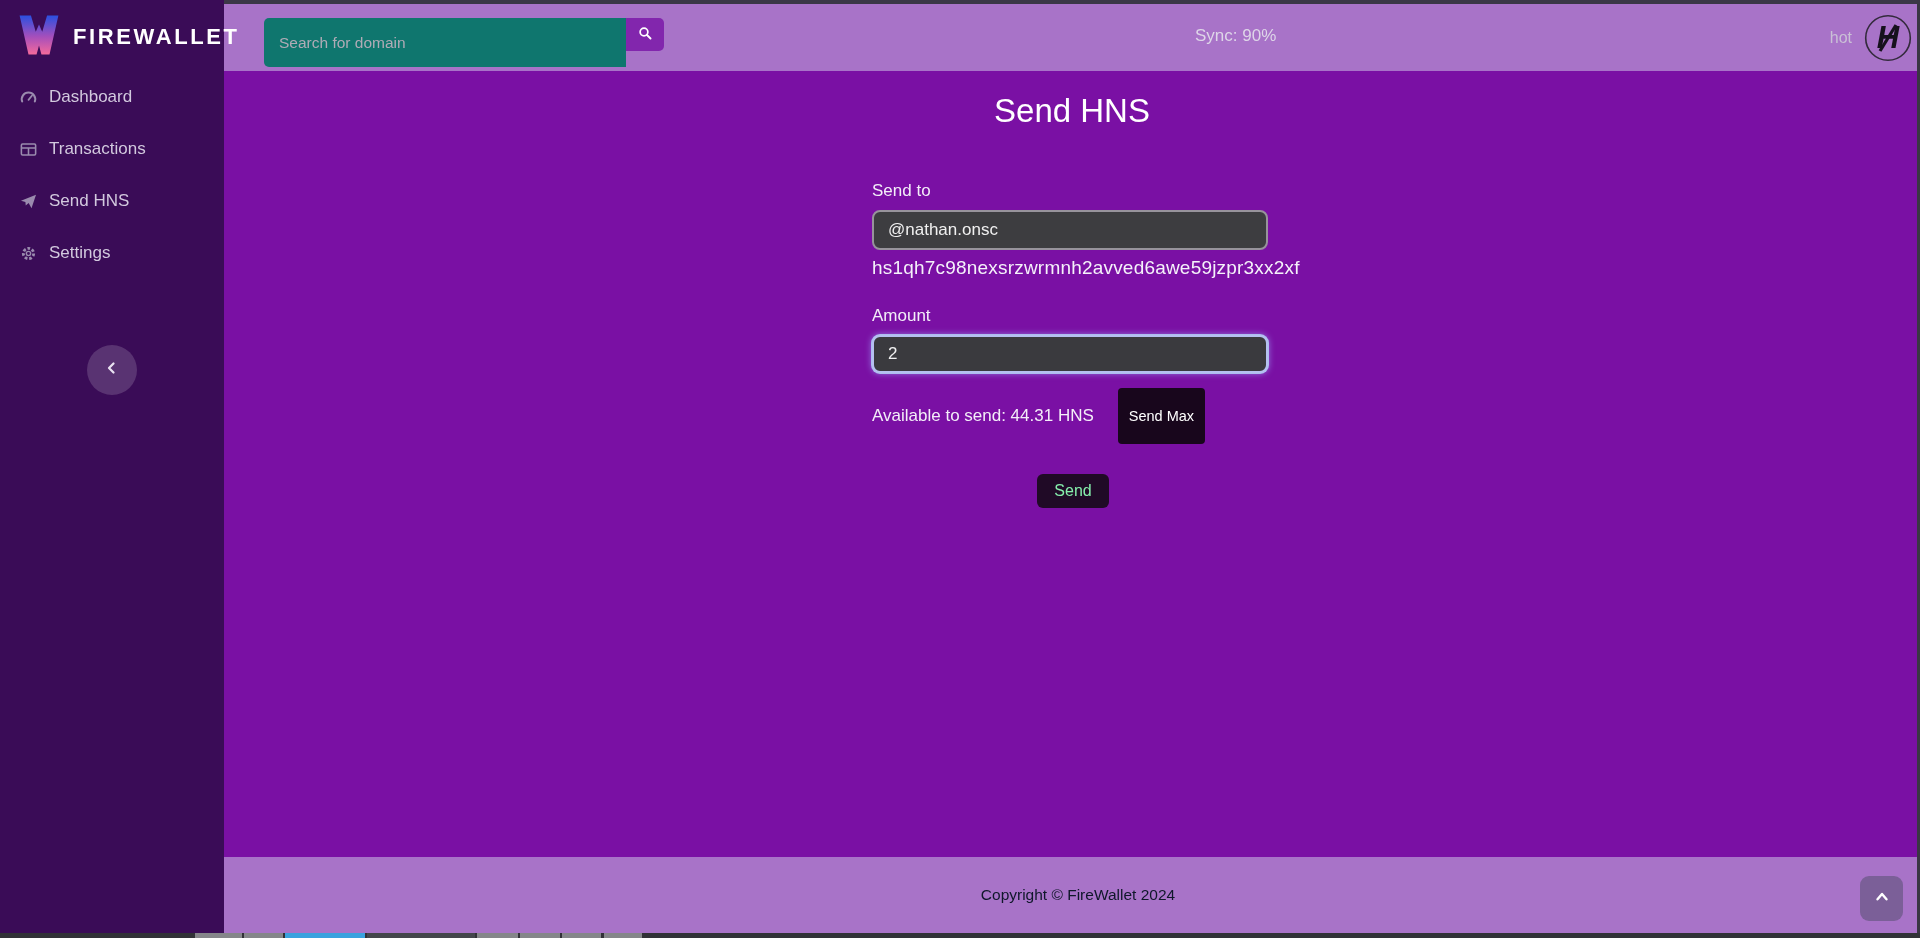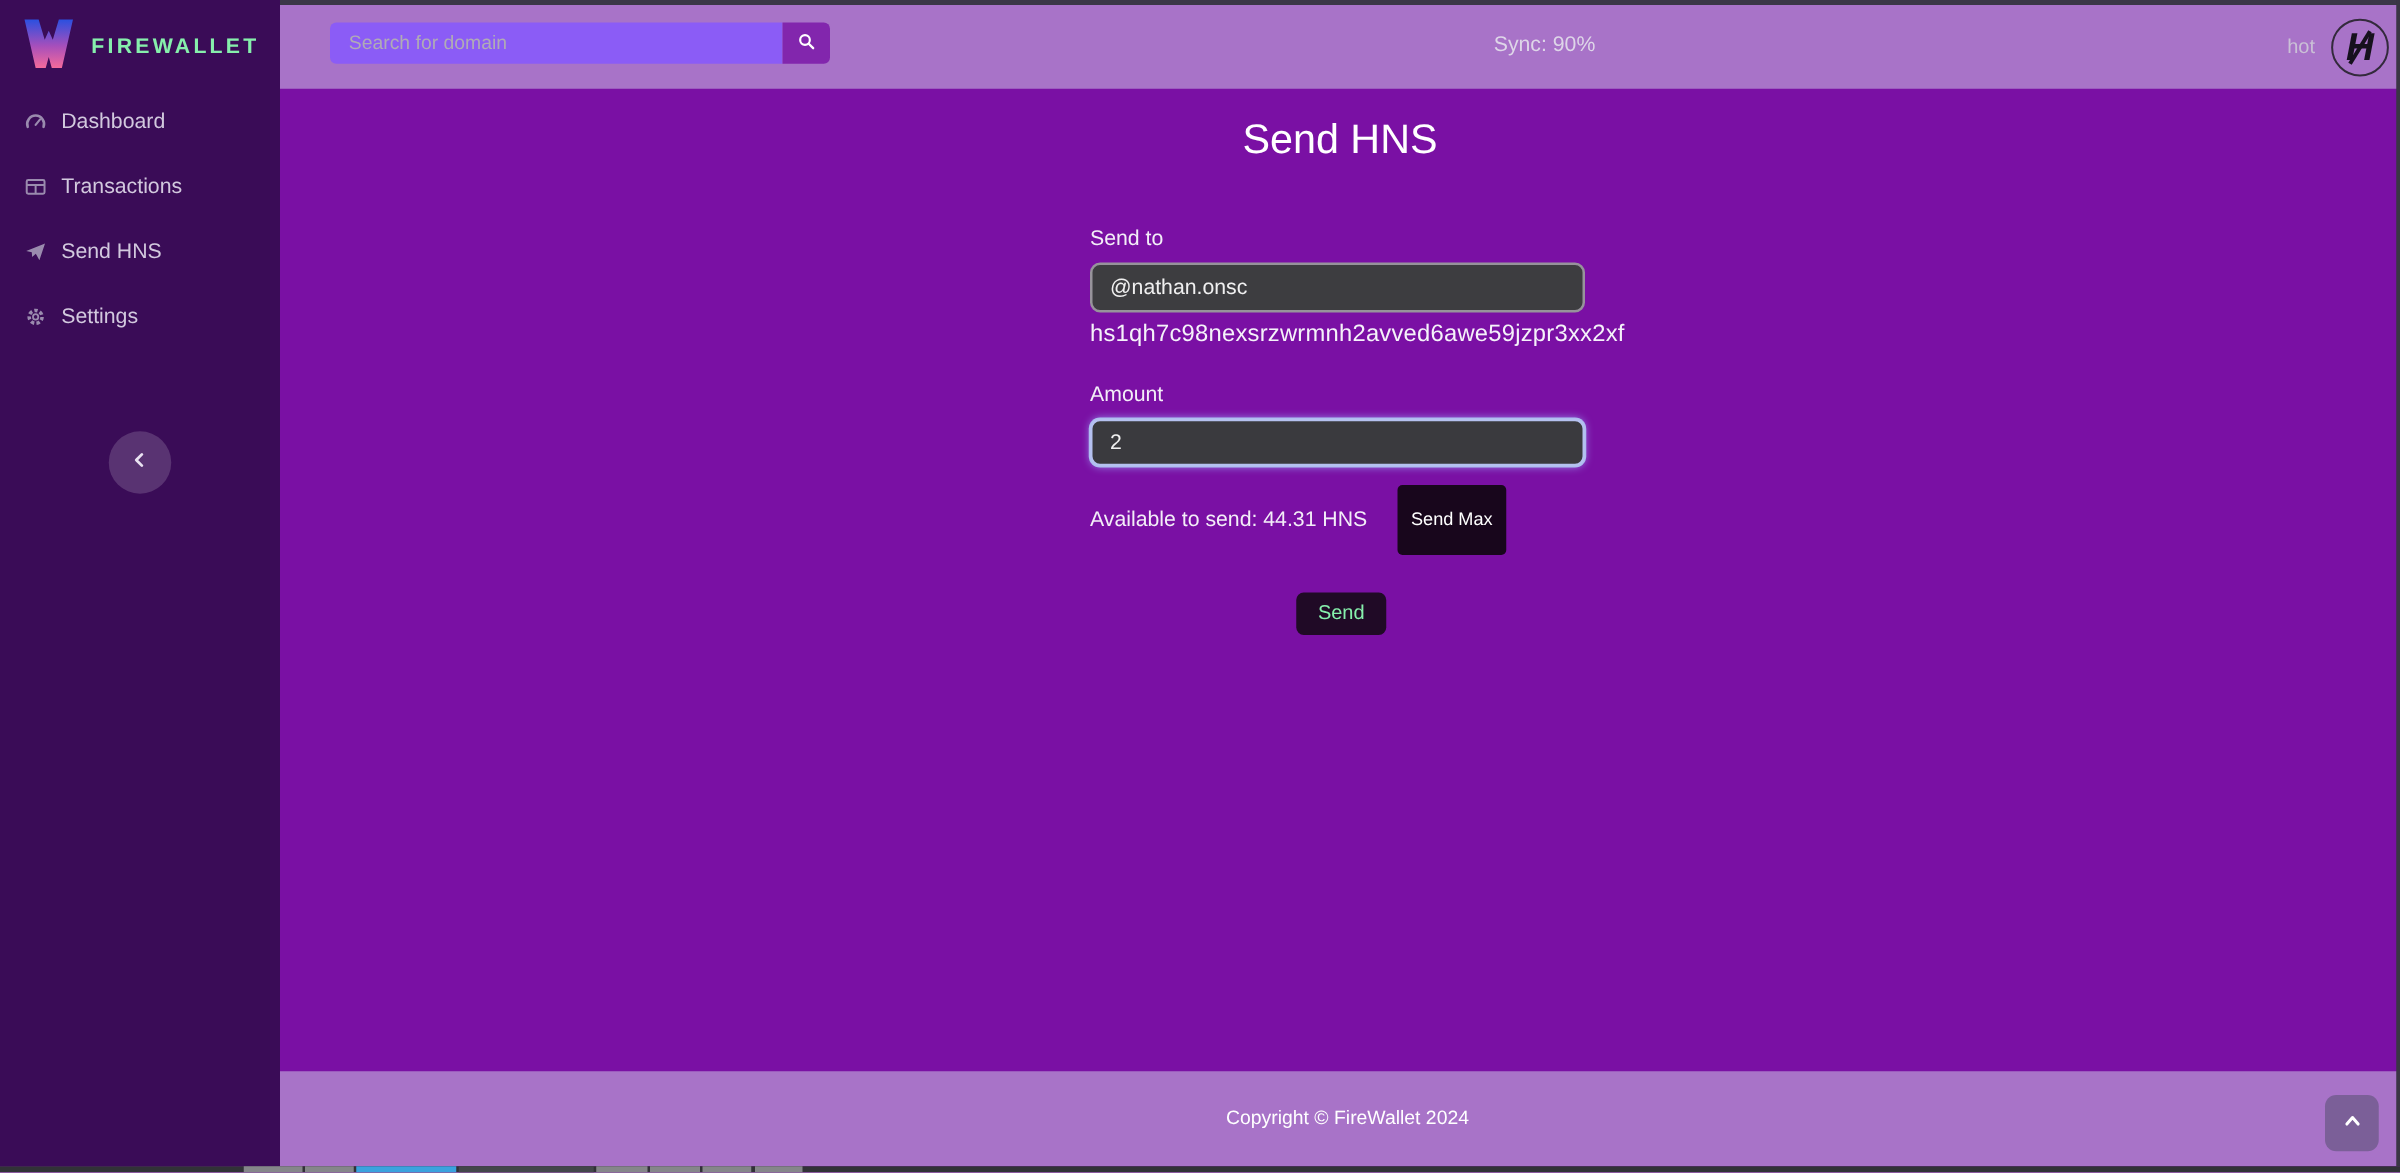--- a/index.html
+++ b/index.html
@@ -6,30 +6,30 @@
   html,body { width:1920px; height:938px; overflow:hidden; font-family:"Liberation Sans", sans-serif; }
   #app { position:relative; width:1920px; height:938px; background:#7a10a4; }
 
   
   .top-strip { position:absolute; left:224px; top:0; right:0; height:4px; background:#3b3747; z-index:6; }
   .right-edge { position:absolute; right:0; top:0; width:3px; height:933px; background:#3a3644; z-index:7; }
 
   
   .sidebar { position:absolute; left:0; top:0; width:224px; height:933px; background:#3a0c57; z-index:5; }
   .brand { display:flex; align-items:center; gap:13px; padding:12px 0 0 18px; height:62px; }
-  .brand-name { color:#86efac; font-weight:bold; font-size:17px; letter-spacing:2.6px; }
+  .brand-name { color:#ffffff; font-weight:bold; font-size:22px; letter-spacing:2.6px; }
   .nav { position:absolute; top:71px; left:0; right:0; }
   .nav-item { height:52px; display:flex; align-items:center; gap:11px; padding-left:19px; color:#d2c9de; font-size:17px; cursor:pointer; }
   .nav-item .ico { width:19px; height:19px; color:#9a8bae; display:flex; align-items:center; justify-content:center; }
   .collapse-btn { position:absolute; left:87px; top:345px; width:50px; height:50px; border-radius:50%; background:rgba(255,255,255,0.16); display:flex; align-items:center; justify-content:center; cursor:pointer; }
 
   
   .topbar { position:absolute; left:224px; top:4px; right:0; height:67px; background:#a873c8; z-index:4; }
   .search-wrap { position:absolute; left:40px; top:14px; height:33px; display:flex; }
-  .search-input { width:362px; height:33px; background:#8b5cf6; border:none; outline:none; border-radius:5px 0 0 5px; color:#e8e8e8; padding:0 15px; font-size:15.5px; font-family:"Liberation Sans", sans-serif; }
+  .search-input { width:362px; height:49px; background:#0f766e; border:none; outline:none; border-radius:5px 0 0 5px; color:#e8e8e8; padding:0 15px; font-size:15.5px; font-family:"Liberation Sans", sans-serif; }
   .search-input::placeholder { color:#b0abb6; }
   .search-btn { width:38px; height:33px; background:#8226ad; border:none; border-radius:0 5px 5px 0; display:flex; align-items:center; justify-content:center; cursor:pointer; }
   .sync { position:absolute; left:971px; top:22px; color:#ded6e8; font-size:17px; }
   .wallet { position:absolute; right:8px; top:0; height:67px; display:flex; align-items:center; gap:12px; }
   .wallet-mode { color:#cac0d6; font-size:16px; }
   .hs-icon { width:48px; height:48px; cursor:pointer; }
 
   
   .page-title { position:absolute; left:224px; right:0; top:92px; text-align:center; color:#ffffff; font-size:33px; font-weight:400; }
   .form { position:absolute; left:872px; top:181px; width:402px; }
@@ -39,21 +39,21 @@
   .resolved { margin-top:7px; color:#f5f2fa; font-size:19px; letter-spacing:0.2px; white-space:nowrap; }
   .amount-label { margin-top:27px; }
   .text-input.focused { height:38px; background:#3a3a3e; border:2px solid #b5c1f0; box-shadow:0 0 0 1px #aebdf0, 0 0 7px rgba(160,180,255,0.75); }
   .avail-row { margin-top:15px; display:flex; align-items:center; gap:24px; }
   .avail-text { color:#f3eef8; font-size:17px; }
   .send-max-btn { background:#18061c; color:#ffffff; border:none; border-radius:4px; font-size:14.5px; padding:20px 11px; cursor:pointer; font-family:"Liberation Sans", sans-serif; }
   .send-btn { display:block; margin:30px auto 0; background:#200a26; color:#86efac; border:none; border-radius:6px; font-size:16px; padding:8px 17px; cursor:pointer; font-family:"Liberation Sans", sans-serif; }
 
   
   .footer { position:absolute; left:224px; right:0; top:857px; height:76px; background:#a873c8; z-index:4; }
-  .copyright { position:absolute; left:0; right:0; top:29px; text-align:center; color:#ffffff; font-size:15.5px;margin-left:12px; }
+  .copyright { position:absolute; left:0; right:0; top:29px; text-align:center; color:#0f172a; font-size:15.5px;margin-left:12px; }
   .scroll-top { position:absolute; right:17px; top:19px; width:43px; height:45px; border-radius:9px; background:#7b5f98; border:none; display:flex; align-items:center; justify-content:center; cursor:pointer; }
 
   
   .taskbar { position:absolute; left:0; top:933px; width:1920px; height:5px; background:#313237; z-index:8; }
   .tb-seg { position:absolute; top:0; height:5px; }
 </style>
 </head>
 <body>
 
 <div id="app">

